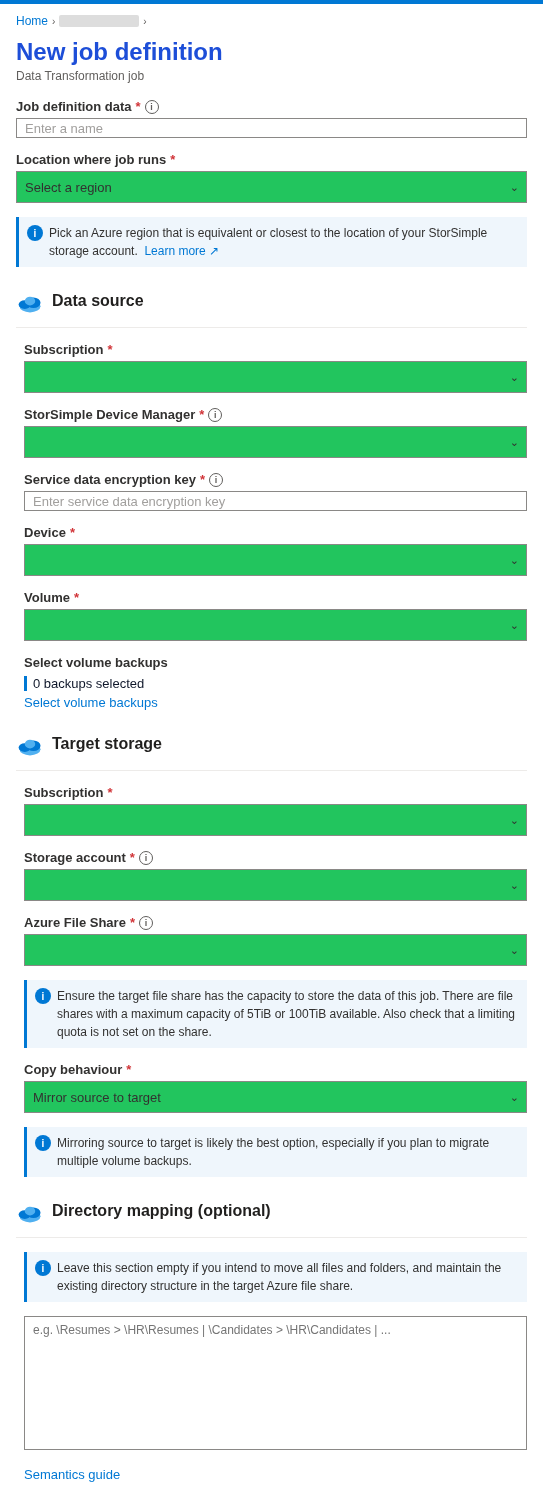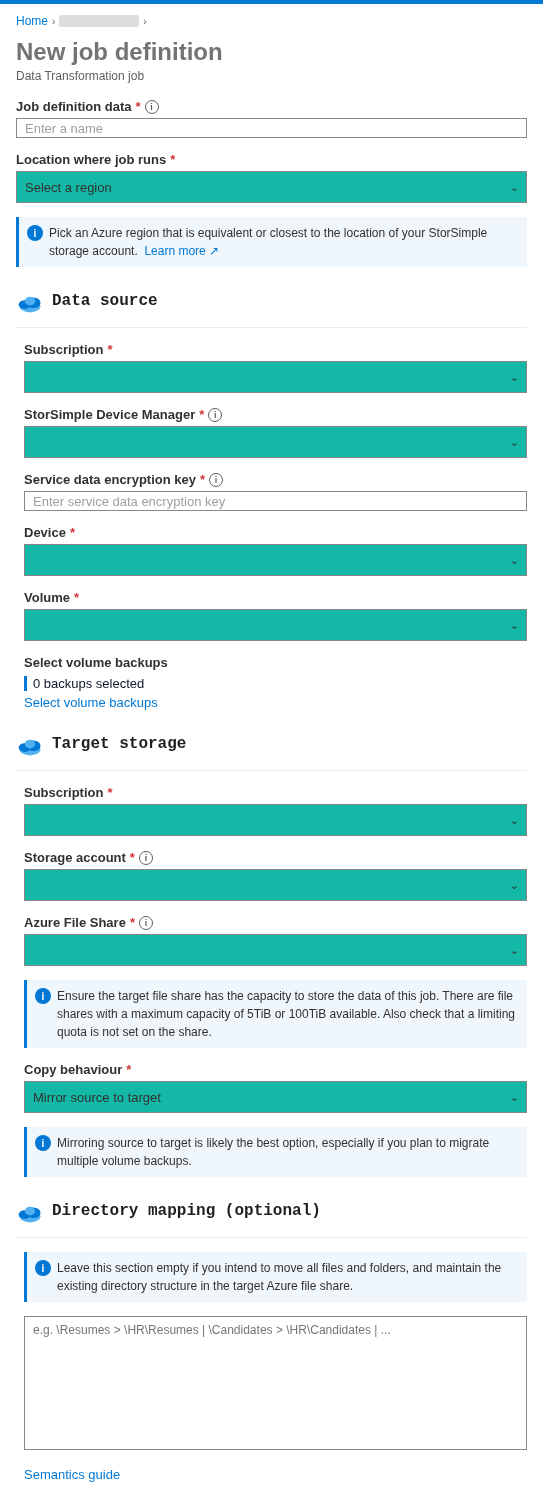--- a/index.html
+++ b/index.html
@@ -38,21 +38,21 @@
       color: transparent;
       border-radius: 2px;
       min-width: 80px;
       height: 12px;
       display: inline-block;
     }
 
     .page-title {
       font-size: 24px;
       font-weight: 600;
-      color: #737373;
+      color: #1d4ed8;
       margin-bottom: 2px;
       line-height: 1.3;
     }
     .page-subtitle {
       font-size: 12px;
       color: #605e5c;
       margin-bottom: 16px;
     }
 
     .field-group {
@@ -100,21 +100,21 @@
       position: relative;
       width: 100%;
     }
     .select-control {
       width: 100%;
       height: 32px;
       border: 1px solid #8a8886;
       padding: 0 32px 0 8px;
       font-size: 13px;
       color: #323130;
-      background: #14b8a6;
+      background: #22c55e;
       appearance: none;
       cursor: pointer;
       outline: none;
     }
     .select-arrow {
       position: absolute;
       right: 8px;
       top: 50%;
       transform: translateY(-50%);
       pointer-events: none;
@@ -152,21 +152,20 @@
       color: #0078d4;
       text-decoration: none;
     }
 
     .section-header {
       display: flex;
       align-items: center;
       gap: 8px;
       margin-top: 20px;
       margin-bottom: 12px;
-      font-family: Liberation Mono, monospace;
     }
     .section-title {
       font-size: 16px;
       font-weight: 600;
       color: #201f1e;
     }
     .section-divider {
       border: none;
       border-top: 1px solid #edebe9;
       margin-bottom: 14px;

